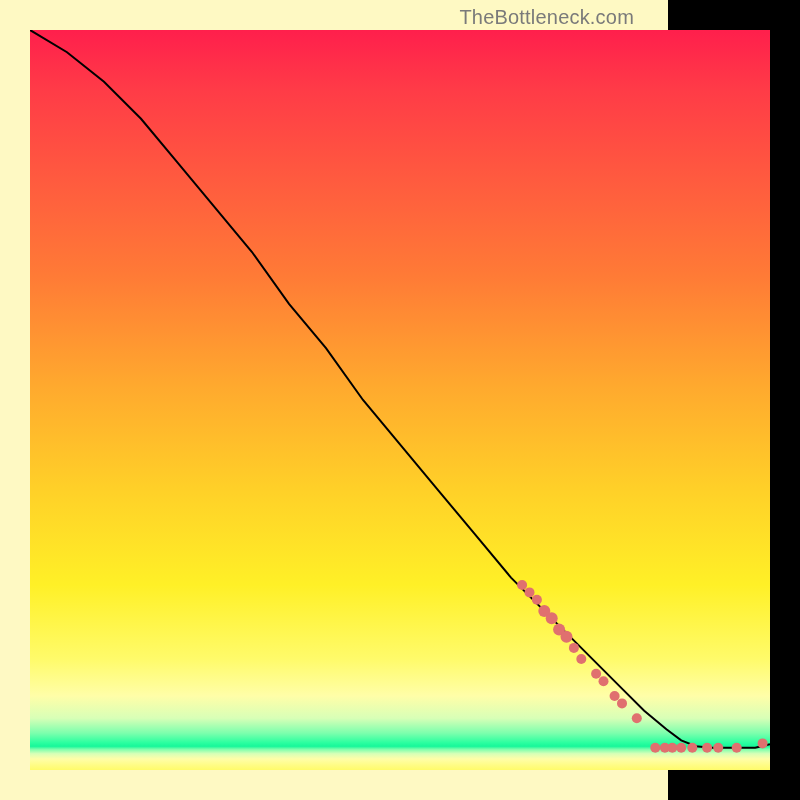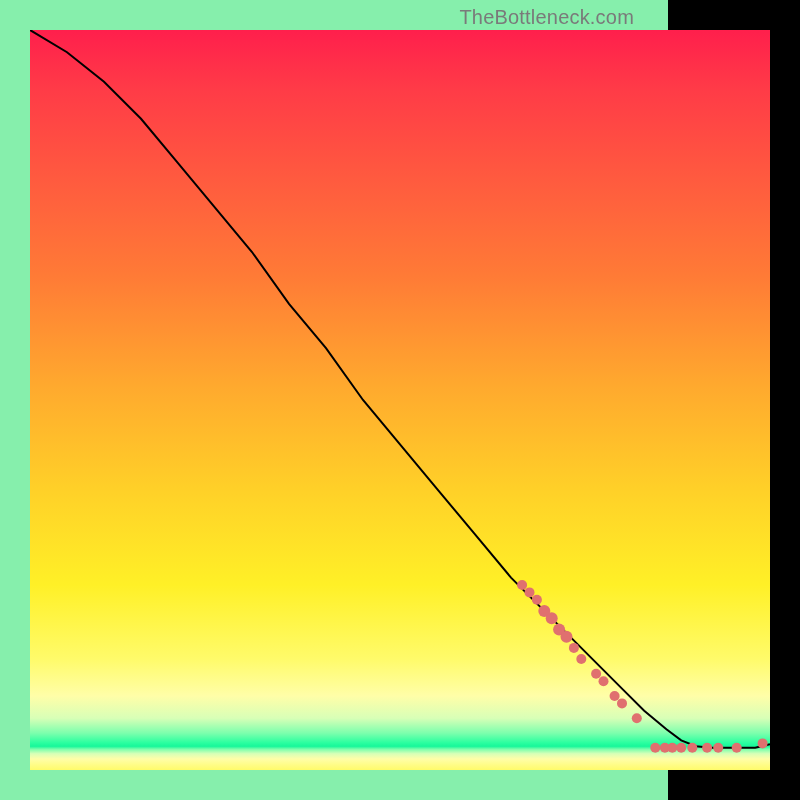--- a/index.html
+++ b/index.html
@@ -8,21 +8,21 @@
     width: 800px;
     height: 800px;
     overflow: hidden;
     background: #000;
     font-family: Arial, Helvetica, sans-serif;
   }
   .frame {
     position: absolute;
     left: 0; top: 0;
     width: 668px; height: 800px;
-    background: #86efac;
+    background: #fef9c3;
   }
   .plot {
     position: absolute;
     left: 30px;   
     top: 30px;
     width: 740px;
     height: 740px;
     overflow: hidden;
   }
   .gradient {

